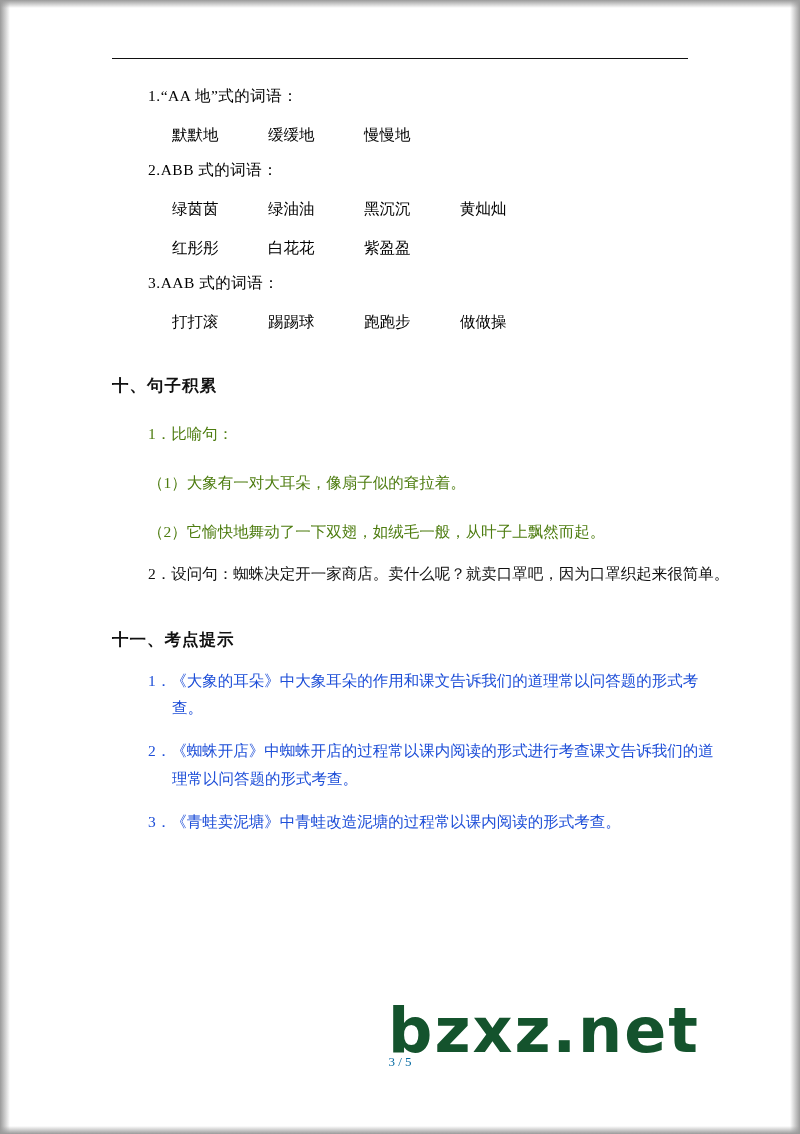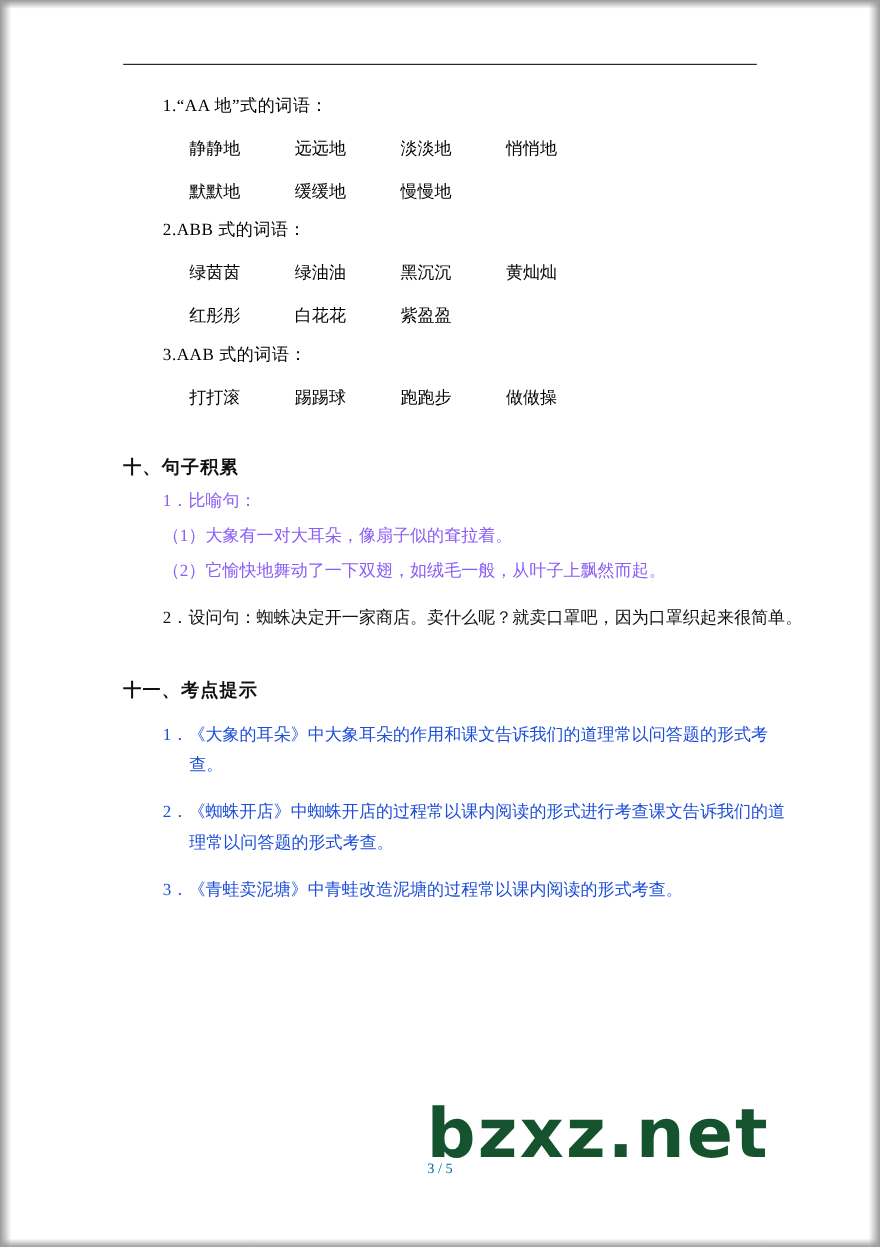--- a/index.html
+++ b/index.html
@@ -63,23 +63,23 @@
     margin-left: 112px;
     margin-top: 42px;
     font-size: 16.5px;
     font-weight: bold;
     font-family: "DejaVu Sans", "Liberation Sans", sans-serif;
     color: #111;
     letter-spacing: 1px;
   }
   .para {
     margin-left: 148px;
-    margin-top: 8px;
+    margin-top: 25px;
     font-size: 15.5px;
-    color: #8b5cf6;
+    color: #4d7c0f;
     line-height: 1.55;
     max-width: 540px;
   }
   .hang {
     margin-left: 148px;
     margin-top: 16px;
     font-size: 15.5px;
     color: #1d4ed8;
     line-height: 1.75;
     max-width: 548px;
@@ -148,23 +148,20 @@
 
 <div class="page">
   <div class="page-inner">
 
     <div class="top-rule"></div>
 
     <div class="content">
 
       <div class="num-item">1.“AA 地”式的词语：</div>
       <div class="words-row">
-        <span class="w1">静静地</span><span class="w2">远远地</span><span class="w3">淡淡地</span><span class="w4">悄悄地</span>
-      </div>
-      <div class="words-row">
         <span class="w1">默默地</span><span class="w2">缓缓地</span><span class="w3">慢慢地</span>
       </div>
 
       <div class="num-item">2.ABB 式的词语：</div>
       <div class="words-row">
         <span class="w1">绿茵茵</span><span class="w2">绿油油</span><span class="w3">黑沉沉</span><span class="w4">黄灿灿</span>
       </div>
       <div class="words-row">
         <span class="w1">红彤彤</span><span class="w2">白花花</span><span class="w3">紫盈盈</span>
       </div>

